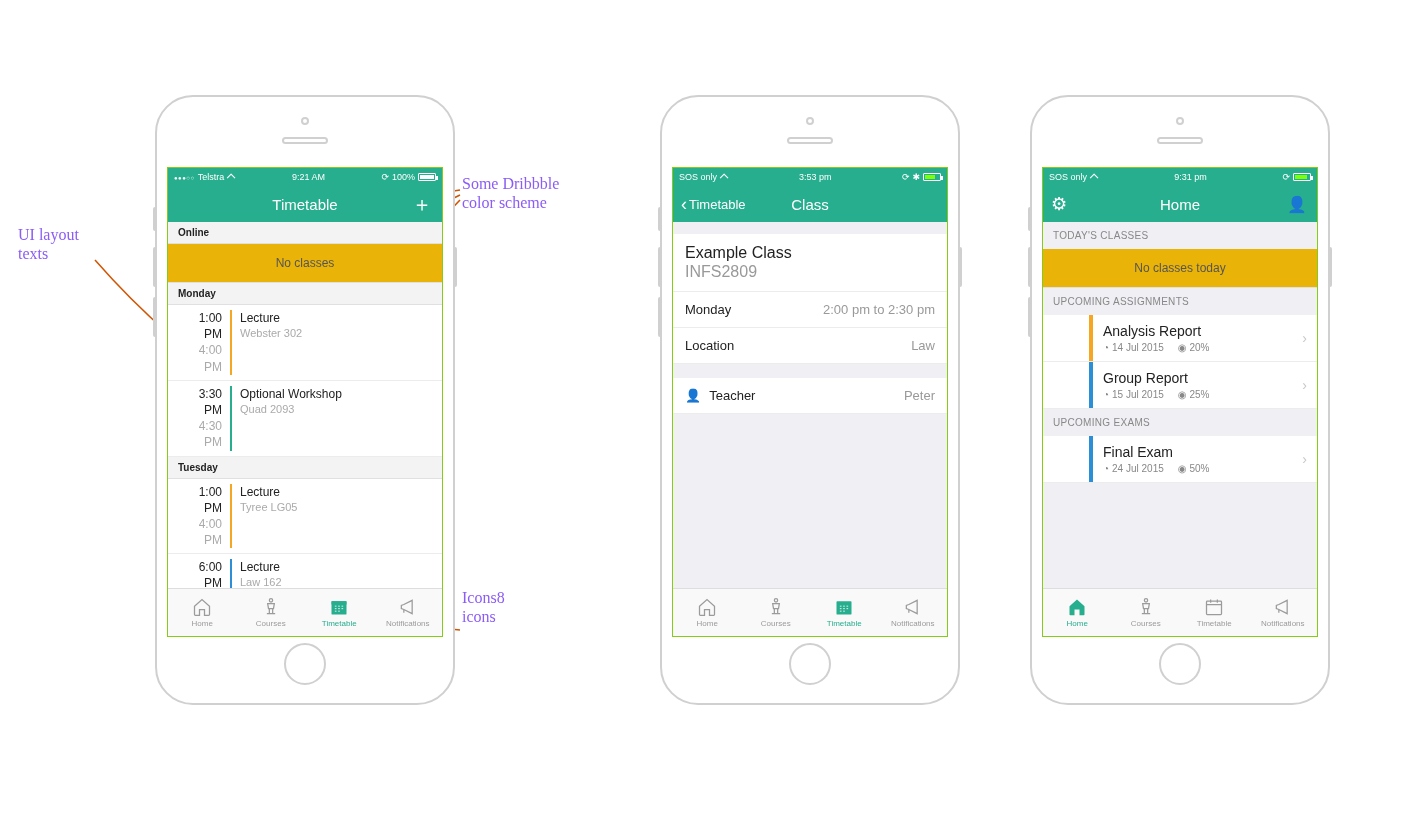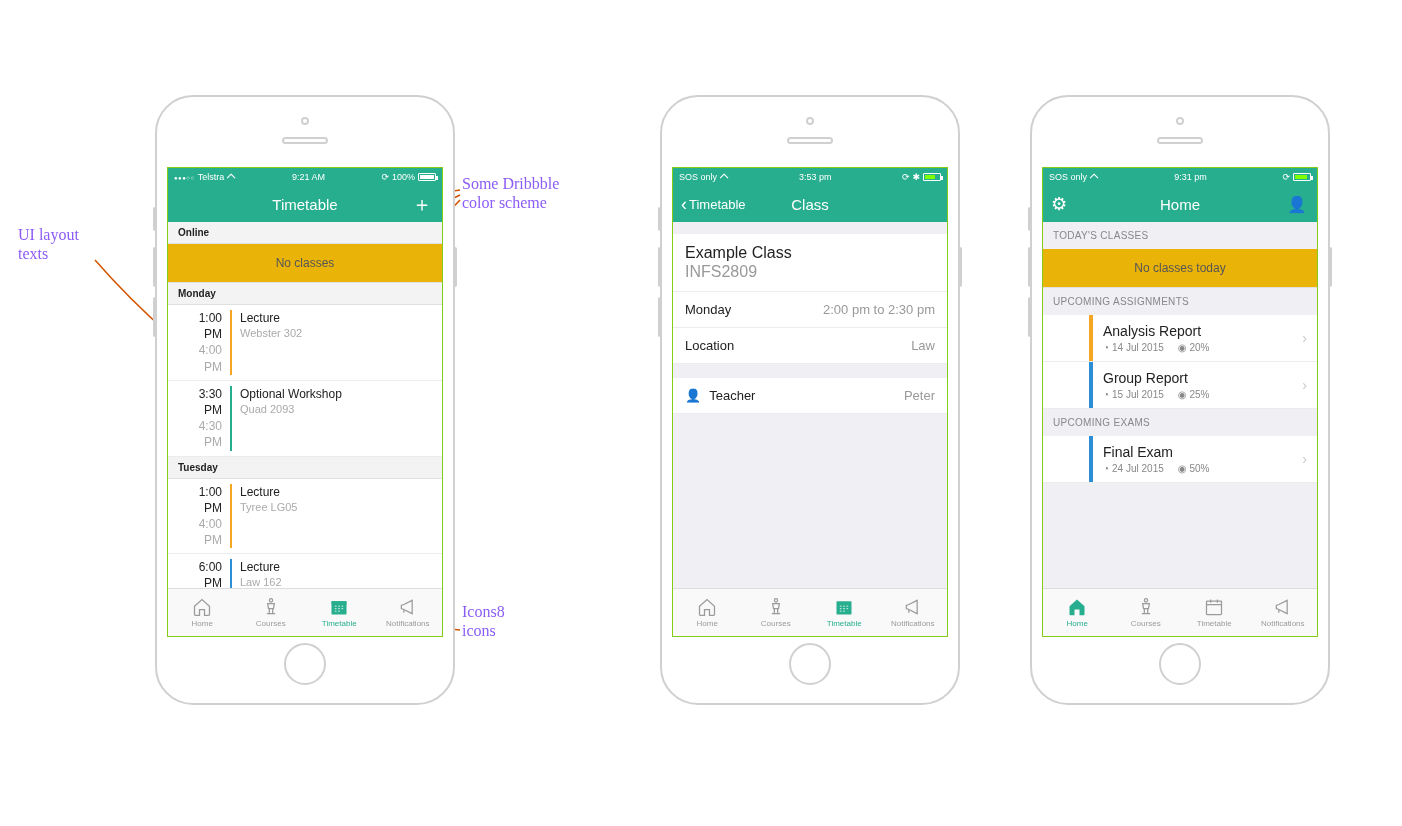--- a/index.html
+++ b/index.html
@@ -154,21 +154,21 @@
 
   <path d="M 460 190 Q 430 195 370 200" class="arrow-line" marker-end="url(#ah)"></path>
   <path d="M 460 195 Q 430 210 395 225" class="arrow-line" marker-end="url(#ah)"></path>
   <path d="M 460 200 Q 435 230 350 258" class="arrow-line" marker-end="url(#ah)"></path>
 
   <path d="M 460 630 L 430 627" class="arrow-line" marker-end="url(#ah)"></path>
 </svg>
 
 <div class="anno" style="left:18px;top:225px">UI layout<br>texts</div>
 <div class="anno" style="left:462px;top:174px">Some Dribbble<br>color scheme</div>
-<div class="anno" style="left:462px;top:602px">Icons8<br>icons</div>
+<div class="anno" style="left:462px;top:588px">Icons8<br>icons</div>
 
 <div class="phone" style="left:155px;top:95px">
   <div class="side-btn sb-left1"></div>
     <div class="side-btn sb-left2"></div>
     <div class="side-btn sb-left3"></div>
     <div class="side-btn sb-right"></div>
   <div class="phone-top">
       <div class="camera"></div>
       <div class="speaker"></div>
     </div>

